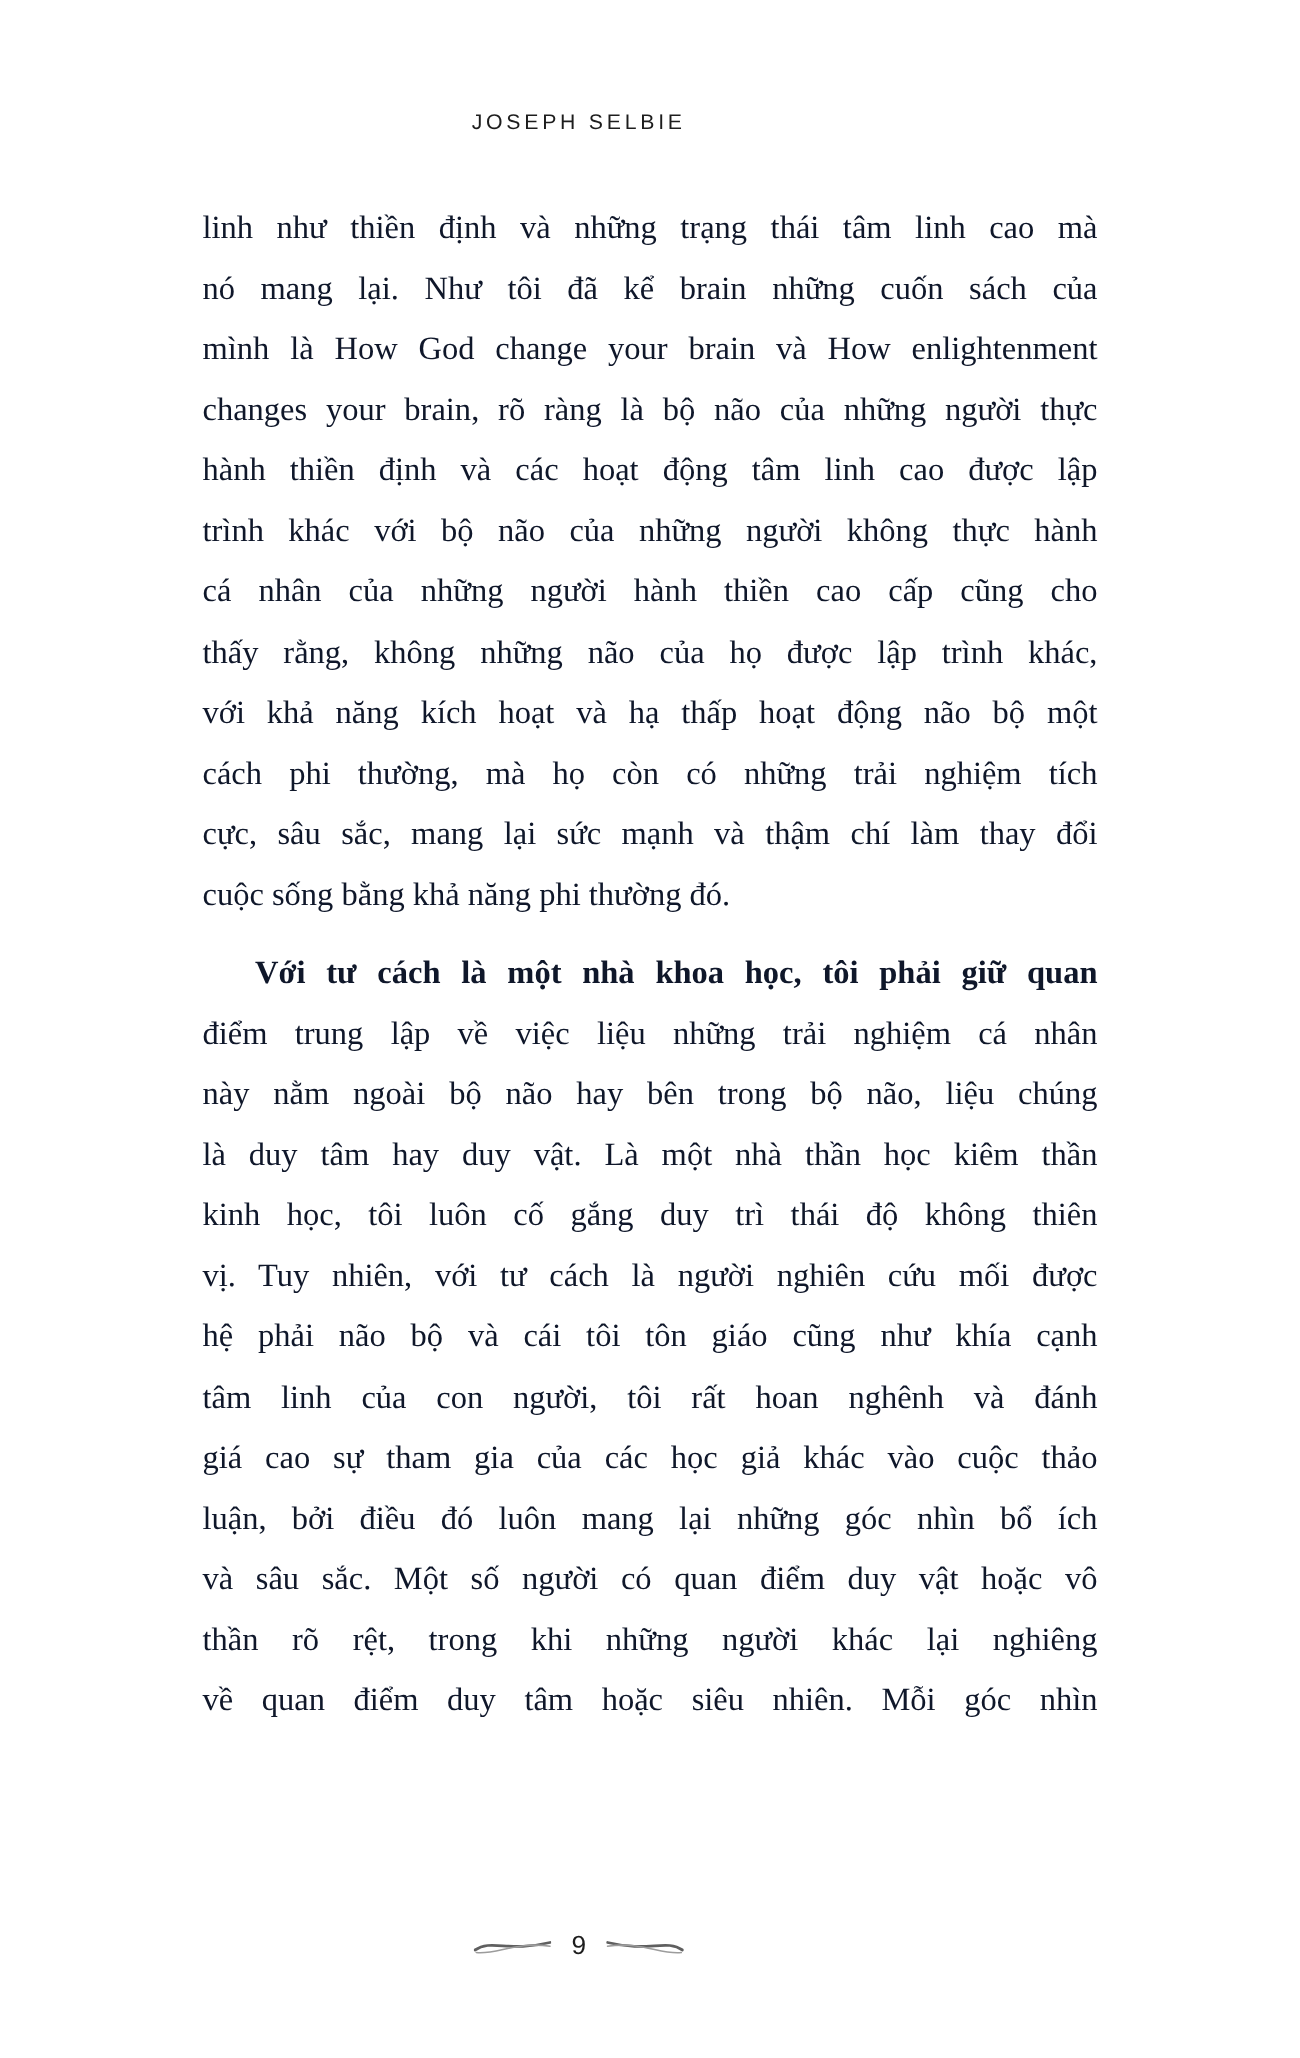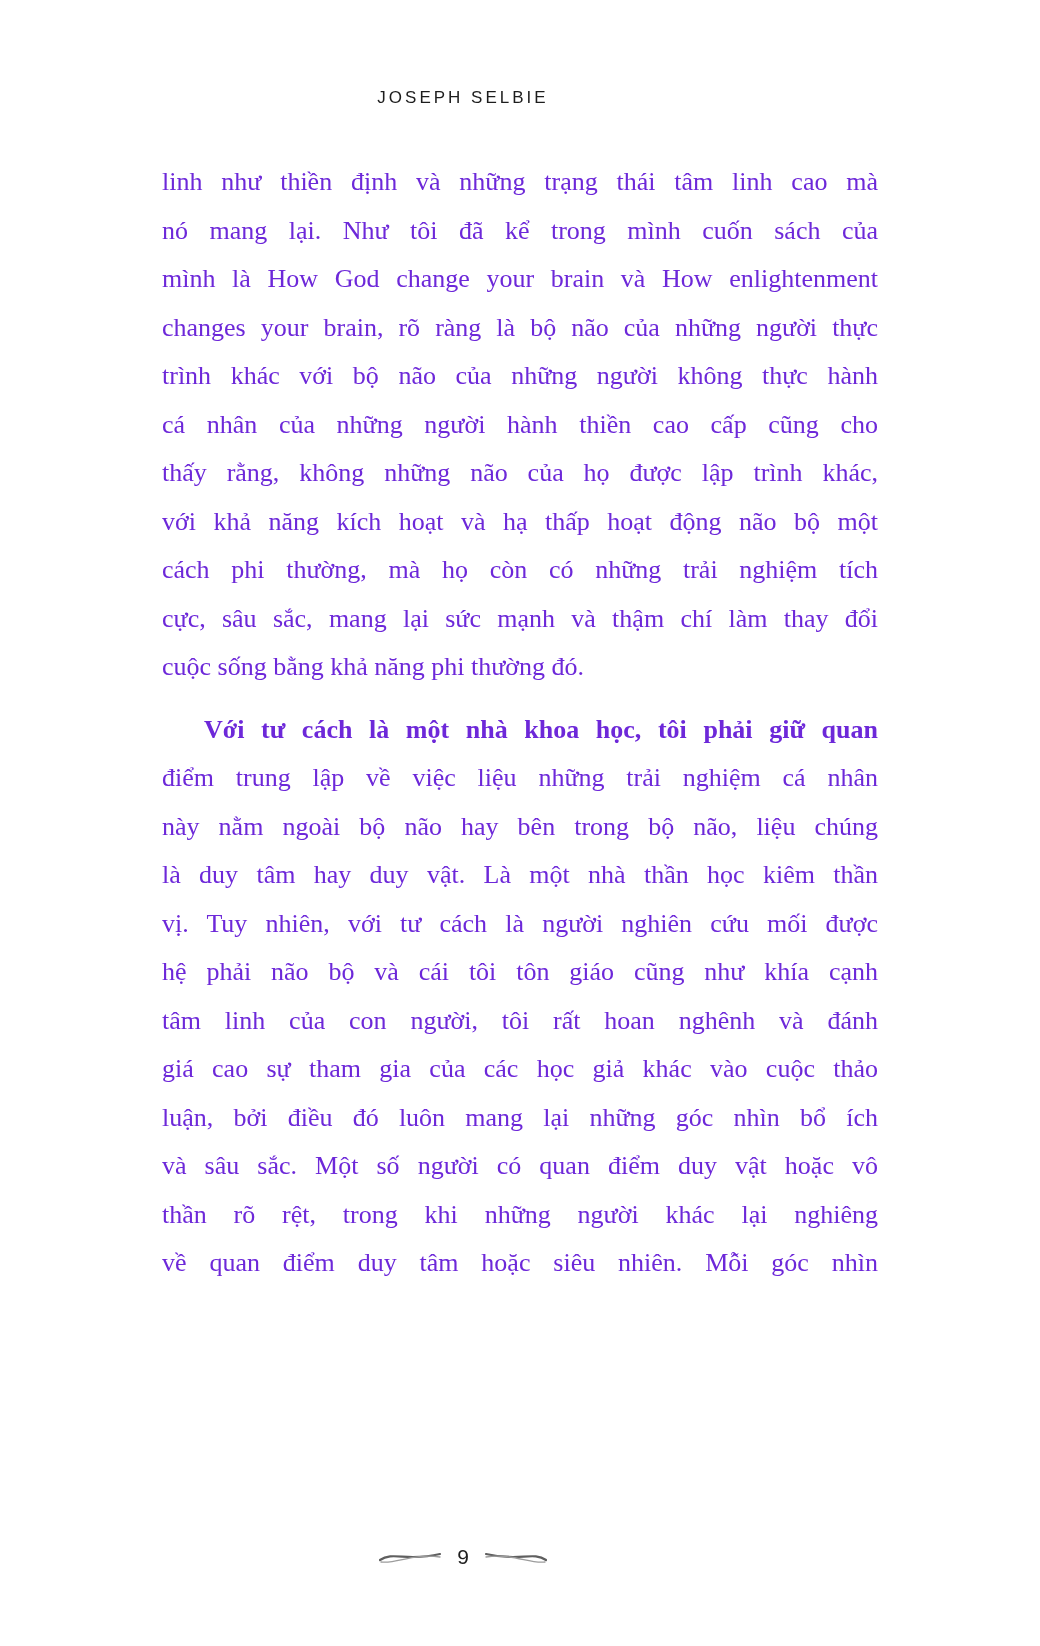--- a/index.html
+++ b/index.html
@@ -24,21 +24,21 @@
     font-family: "Liberation Sans", sans-serif;
     font-size: 17px;
     letter-spacing: 3px;
     color: #1d1d1d;
   }
   .body-text {
     position: absolute;
     top: 158px;
     left: 162px;
     width: 716px;
-    color: #6d28d9;
+    color: #0f172a;
     font-size: 26px;
   }
   .body-text .line {
     line-height: 48.5px;
     text-align: justify;
     text-align-last: justify;
     text-justify: inter-word;
     white-space: normal;
   }
   .body-text .line.para-end {
@@ -81,36 +81,38 @@
 </head>
 <body>
 
 <div class="page">
 
   <div class="running-head">JOSEPH SELBIE</div>
 
   <div class="body-text">
       <div class="para">
         <div class="line"><span>linh như thiền định và những trạng thái tâm linh cao mà</span></div>
-        <div class="line"><span>nó mang lại. Như tôi đã kể trong mình cuốn sách của</span></div>
+        <div class="line"><span>nó mang lại. Như tôi đã kể brain những cuốn sách của</span></div>
         <div class="line"><span>mình là </span><span class="italic">How God change your brain</span><span> và </span><span class="italic">How enlightenment</span></div>
         <div class="line"><span class="italic">changes your brain</span><span>, rõ ràng là bộ não của những người thực</span></div>
+        <div class="line"><span>hành thiền định và các hoạt động tâm linh cao được lập</span></div>
         <div class="line"><span>trình khác với bộ não của những người không thực hành</span></div>
         <div class="line"><span>cá nhân của những người hành thiền cao cấp cũng cho</span></div>
         <div class="line"><span>thấy rằng, không những não của họ được lập trình khác,</span></div>
         <div class="line"><span>với khả năng kích hoạt và hạ thấp hoạt động não bộ một</span></div>
         <div class="line"><span>cách phi thường, mà họ còn có những trải nghiệm tích</span></div>
         <div class="line"><span>cực, sâu sắc, mang lại sức mạnh và thậm chí làm thay đổi</span></div>
         <div class="line para-end"><span>cuộc sống bằng khả năng phi thường đó.</span></div>
       </div>
       <div class="para">
         <div class="line indent"><span>Với tư cách là một nhà khoa học, tôi phải giữ quan</span></div>
         <div class="line"><span>điểm trung lập về việc liệu những trải nghiệm cá nhân</span></div>
         <div class="line"><span>này nằm ngoài bộ não hay bên trong bộ não, liệu chúng</span></div>
         <div class="line"><span>là duy tâm hay duy vật. Là một nhà thần học kiêm thần</span></div>
+        <div class="line"><span>kinh học, tôi luôn cố gắng duy trì thái độ không thiên</span></div>
         <div class="line"><span>vị. Tuy nhiên, với tư cách là người nghiên cứu mối được</span></div>
         <div class="line"><span>hệ phải não bộ và cái tôi tôn giáo cũng như khía cạnh</span></div>
         <div class="line"><span>tâm linh của con người, tôi rất hoan nghênh và đánh</span></div>
         <div class="line"><span>giá cao sự tham gia của các học giả khác vào cuộc thảo</span></div>
         <div class="line"><span>luận, bởi điều đó luôn mang lại những góc nhìn bổ ích</span></div>
         <div class="line"><span>và sâu sắc. Một số người có quan điểm duy vật hoặc vô</span></div>
         <div class="line"><span>thần rõ rệt, trong khi những người khác lại nghiêng</span></div>
         <div class="line"><span>về quan điểm duy tâm hoặc siêu nhiên. Mỗi góc nhìn</span></div>
       </div>
     </div>

